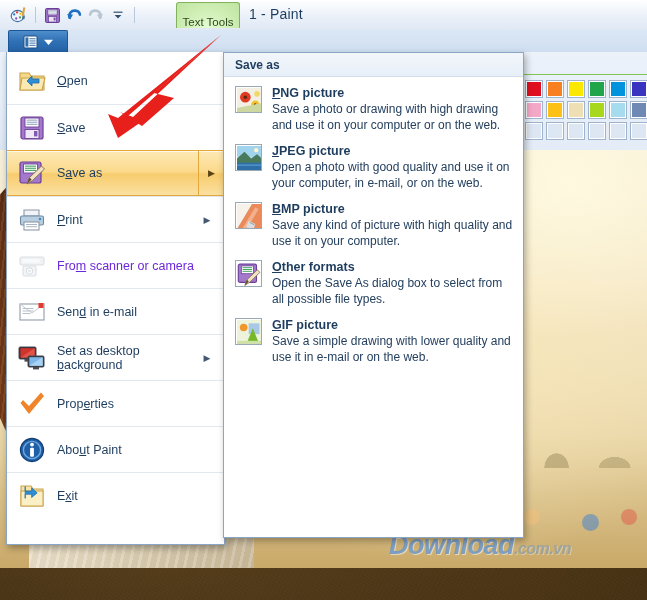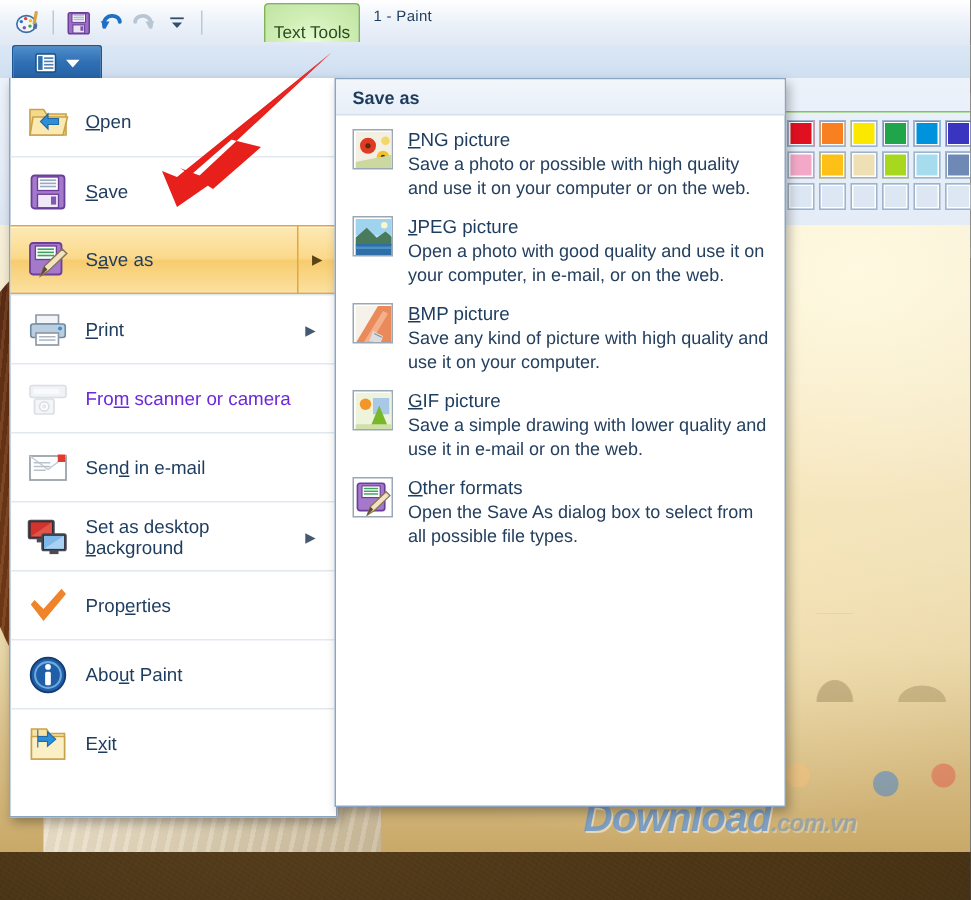--- a/index.html
+++ b/index.html
@@ -78,21 +78,21 @@
     border-bottom: none;
     border-radius: 3px 3px 0 0;
     background: radial-gradient(ellipse at 50% 115%, #e9ffd9 0%, #cfeeb4 55%, #bfe4a2 100%);
     display: flex; align-items: flex-end; justify-content: center;
     font-size: 11.5px;
     color: #2c4a20;
   }
   #window-title {
     position: absolute;
     left: 249px; top: 6px;
-    font-size: 10px;
+    font-size: 14px;
     color: #1d3c5e;
     letter-spacing: .2px;
   }
 
   
   #ribbon {
     position: absolute;
     left: 0; top: 30px;
     width: 647px; height: 120px;
     background: linear-gradient(180deg,#eff4fb 0%,#e4ecf7 70%,#dce6f3 100%);
@@ -376,21 +376,21 @@
     border: 1px solid #9aa7b4;
     background: #fff;
     padding: 1px;
     box-sizing: border-box;
     overflow: hidden;
     position: relative;
   }
   .sm-text { flex: 1 1 auto; }
   .sm-title {
     font-size: 12.5px;
-    font-weight: normal;
+    font-weight: bold;
     color: #1d3c5e;
     line-height: 15px;
     margin-bottom: 1px;
   }
   .sm-title u { text-decoration: underline; }
   .sm-desc {
     font-size: 12px;
     color: #25405f;
     line-height: 15.5px;
   }
@@ -694,21 +694,21 @@
                 <circle cx="10" cy="11" r="6.4" fill="#e03a22"></circle>
                 <circle cx="10" cy="11" r="2.1" fill="#5a2a12"></circle>
                 <circle cx="22" cy="20" r="5" fill="#f2c22a"></circle>
                 <circle cx="22" cy="20" r="1.8" fill="#4a3510"></circle>
                 <circle cx="24" cy="7" r="3.4" fill="#f0d86a"></circle>
                 <path d="M0 24 L30 18 L30 30 L0 30 Z" fill="#cdd7a0"></path>
           </svg>
         </div>
         <div class="sm-text">
           <div class="sm-title"><u>P</u>NG picture</div>
-          <div class="sm-desc">Save a photo or possible with high quality and use it on your computer or on the web.</div>
+          <div class="sm-desc">Save a photo or drawing with high drawing and use it on your computer or on the web.</div>
         </div>
       </div>
       <div class="sm">
         <div class="sm-thumb">
           <svg class="ico-svg" width="25" height="25" viewBox="0 0 30 30">
             <rect width="30" height="30" fill="#bfe4f2"></rect>
                 <rect y="0" width="30" height="13" fill="#9fd3ee"></rect>
                 <circle cx="23" cy="5" r="2.6" fill="#fdf6c8"></circle>
                 <path d="M0 15 L9 7 L17 15 L24 10 L30 15 L30 21 L0 21 Z" fill="#4a7a5c"></path>
                 <rect y="20" width="30" height="10" fill="#2f6fa8"></rect>
@@ -726,53 +726,53 @@
             <rect width="30" height="30" fill="#f6f2ea"></rect>
                 <path d="M0 30 L18 0 L30 0 L30 30 Z" fill="#ea8a5a"></path>
                 <path d="M6 30 L22 4 L26 6 L12 30 Z" fill="#f3b08a"></path>
                 <path d="M14 20 L22 24 L20 30 L11 28 Z" fill="#dcdde0"></path>
                 <path d="M15 22 L21 25" stroke="#8d9096" stroke-width="1"></path>
           </svg>
         </div>
         <div class="sm-text">
           <div class="sm-title"><u>B</u>MP picture</div>
           <div class="sm-desc">Save any kind of picture with high quality and use it on your computer.</div>
-        </div>
-      </div>
-      <div class="sm">
-        <div class="sm-thumb">
-          <svg class="ico-svg" width="25" height="25" viewBox="0 0 30 30">
-            <rect width="30" height="30" fill="#eef3dc"></rect>
-                <rect x="14" y="4" width="13" height="13" fill="#a9c8e8"></rect>
-                <circle cx="8" cy="9" r="4.6" fill="#f0962a"></circle>
-                <path d="M12 27 L19 10 L26 27 Z" fill="#76b82a"></path>
-                <rect y="25" width="30" height="5" fill="#cfe0a8"></rect>
-          </svg>
-        </div>
-        <div class="sm-text">
-          <div class="sm-title"><u>G</u>IF picture</div>
-          <div class="sm-desc">Save a simple drawing with lower quality and use it in e-mail or on the web.</div>
         </div>
       </div>
       <div class="sm">
         <div class="sm-thumb">
           <svg class="ico-svg" width="26" height="26" viewBox="0 0 30 30">
             <rect x="1.5" y="2.5" width="21" height="21" rx="2" fill="#a479cc" stroke="#6b3f98" stroke-width="1.3"></rect>
                 <rect x="5" y="4.5" width="14" height="9" fill="#ffffff" stroke="#6b3f98" stroke-width=".9"></rect>
                 <rect x="6.4" y="6" width="11" height="1.1" fill="#3fa35c"></rect>
                 <rect x="6.4" y="8.1" width="11" height="1.1" fill="#3fa35c"></rect>
                 <rect x="6.4" y="10.2" width="11" height="1.1" fill="#3fa35c"></rect>
                 <path d="M9 27 L11.5 20.5 L23.5 9 L26.5 12 L14.5 23.5 Z" fill="#f0e2c2" stroke="#8a7450" stroke-width="1"></path>
                 <path d="M9 27 L11.5 20.5 L13.6 22.6 Z" fill="#5c4a2e"></path>
           </svg>
         </div>
         <div class="sm-text">
           <div class="sm-title"><u>O</u>ther formats</div>
           <div class="sm-desc">Open the Save As dialog box to select from all possible file types.</div>
         </div>
       </div>
+      <div class="sm">
+        <div class="sm-thumb">
+          <svg class="ico-svg" width="25" height="25" viewBox="0 0 30 30">
+            <rect width="30" height="30" fill="#eef3dc"></rect>
+                <rect x="14" y="4" width="13" height="13" fill="#a9c8e8"></rect>
+                <circle cx="8" cy="9" r="4.6" fill="#f0962a"></circle>
+                <path d="M12 27 L19 10 L26 27 Z" fill="#76b82a"></path>
+                <rect y="25" width="30" height="5" fill="#cfe0a8"></rect>
+          </svg>
+        </div>
+        <div class="sm-text">
+          <div class="sm-title"><u>G</u>IF picture</div>
+          <div class="sm-desc">Save a simple drawing with lower quality and use it in e-mail or on the web.</div>
+        </div>
+      </div>
     </div>
 </div>
 
 <svg id="red-arrow" viewBox="0 0 170 120">
   <polygon points="165,5 72,86 88,90 62,108 52,84 62,88" fill="#e8201c"></polygon>
   <polygon points="165,5 98,63 118,68 86,96 64,82 77,87" fill="#e8201c"></polygon>
 </svg>
 
 </body></html>

